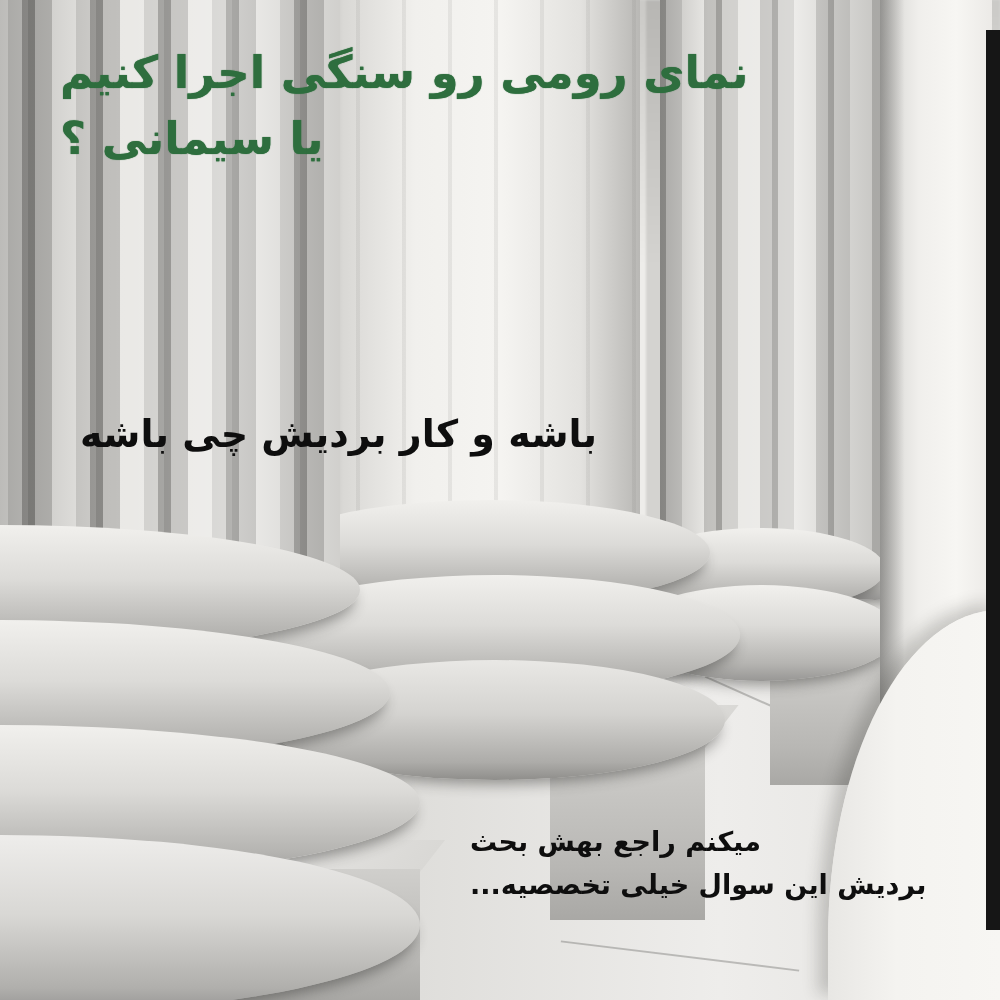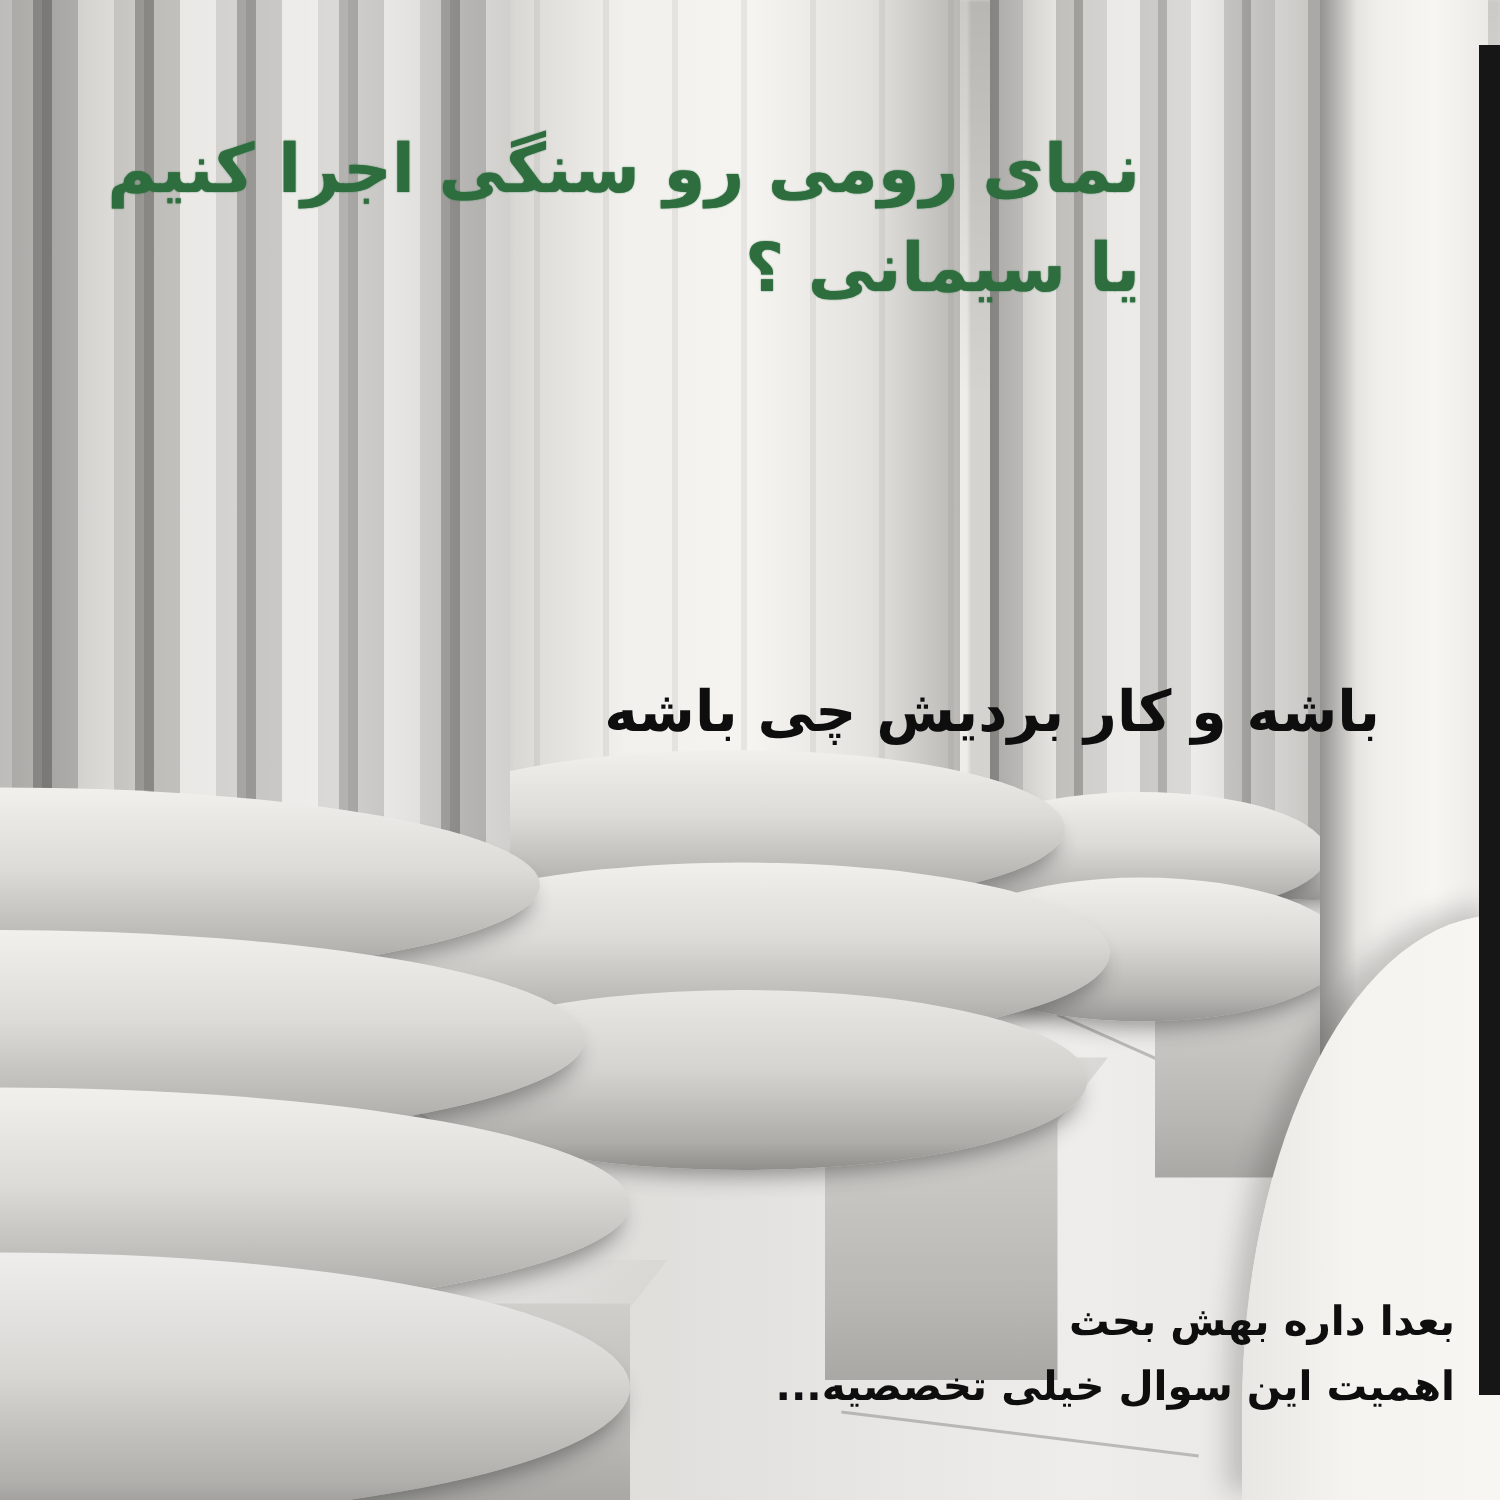--- a/index.html
+++ b/index.html
@@ -82,21 +82,21 @@
     background:
       linear-gradient(90deg,rgba(70,70,68,.45),rgba(0,0,0,0) 22%),
       linear-gradient(90deg,#d3d2cf,#f0efec 35%,#f7f6f3 68%,#eceae7);}
   .pillar-flare{left:828px;top:610px;width:172px;height:390px;z-index:9;
     background:linear-gradient(90deg,#e8e7e4,#f4f3f0 40%,#f7f6f3);
     border-top-left-radius:100% 85%;
     box-shadow:-10px -6px 16px rgba(40,40,38,.22);}
   .edge-strip{left:986px;top:30px;width:14px;height:900px;background:#161616;z-index:10;}
 
   
-  .txt{direction:rtl;text-align:right;z-index:20;font-weight:bold;margin-top:40px;}
+  .txt{direction:rtl;text-align:left;z-index:20;font-weight:bold;}
   .title{left:60px;top:40px;width:700px;font-size:45px;line-height:66px;
     color:var(--title-color,#2e6e3e);letter-spacing:1px;
     text-shadow:0 0 1px var(--title-color,#2e6e3e);}
   .body-text{left:80px;top:398px;width:840px;font-size:38px;line-height:73px;
     color:var(--text-color,#0e0e0e);}
   .footer-text{left:470px;top:820px;width:500px;font-size:27px;line-height:43px;
     color:var(--text-color,#0e0e0e);}
   .body-text div,.footer-text div{position:static;}
 </style>
 </head>
@@ -147,17 +147,17 @@
     <div class="edge-strip"></div>
   </div>
 
   <div class="txt title">نمای رومی رو سنگی اجرا کنیم یا سیمانی ؟</div>
 
   <div class="txt body-text">
     <div>باشه و کار بردیش چی باشه</div>
   </div>
 
   <div class="txt footer-text">
-    <div>بعدا داره بهش بحث</div>
-    <div>اهمیت این سوال خیلی تخصصیه...</div>
+    <div>میکنم راجع بهش بحث</div>
+    <div>بردیش این سوال خیلی تخصصیه...</div>
   </div>
 
 </div>
 
 </body></html>

